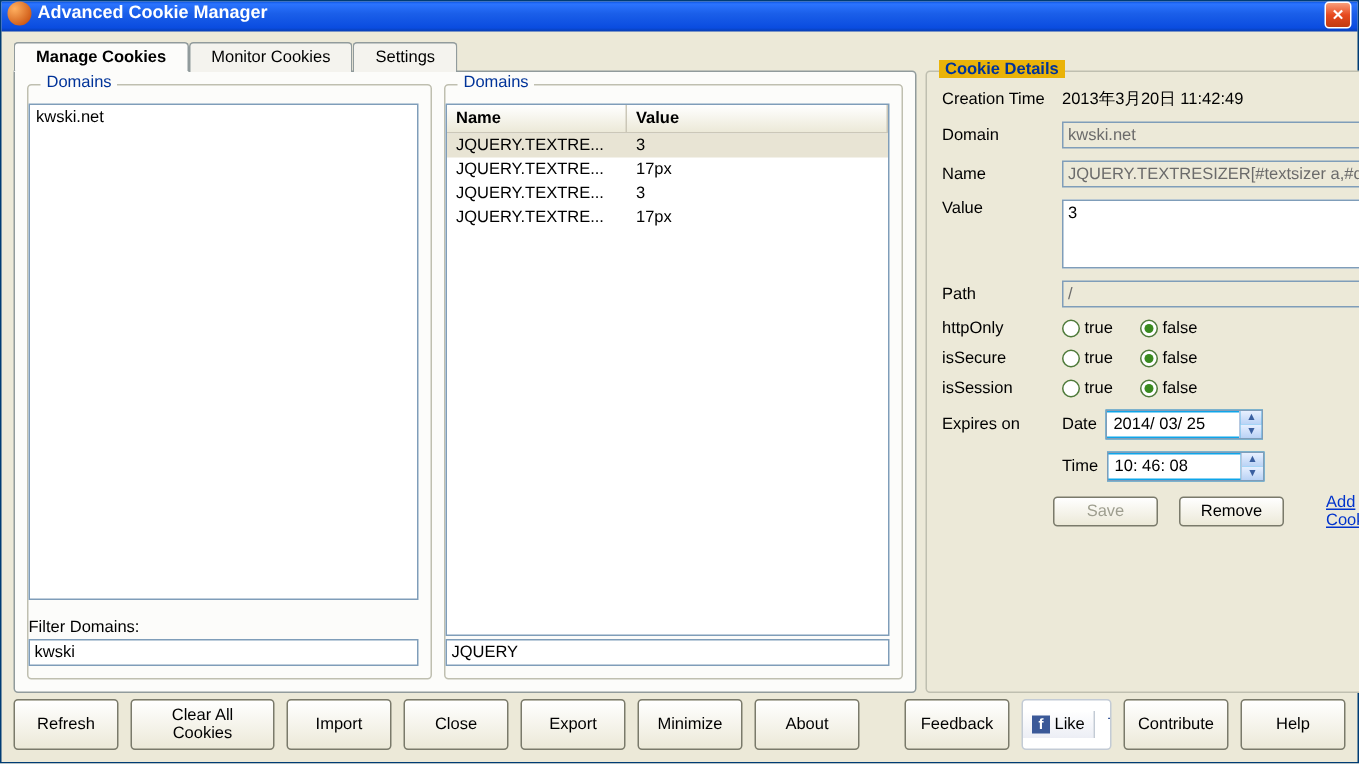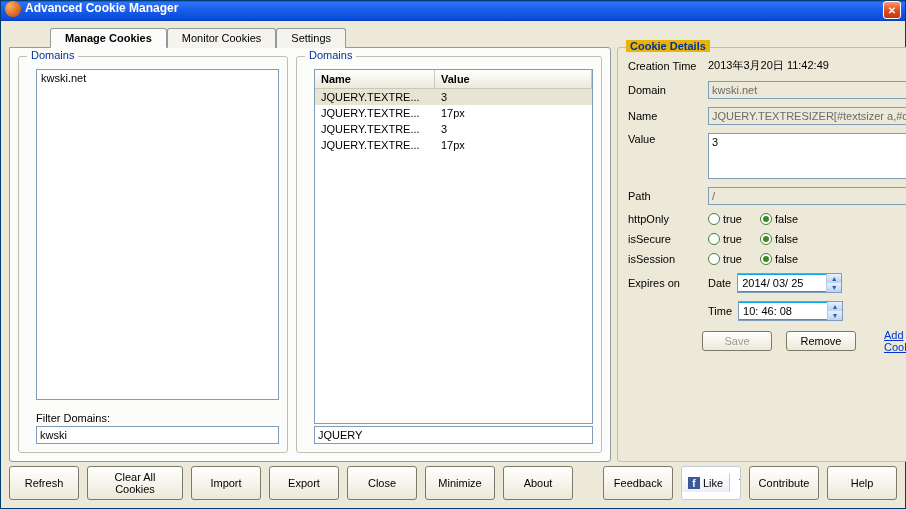--- a/index.html
+++ b/index.html
@@ -51,21 +51,20 @@
   }
   .content {
     position: absolute;
     top: 22px; left: 0; right: 0; bottom: 0;
     padding: 4px 8px 8px 8px;
   }
   .tabstrip {
     display: flex;
     position: relative;
     z-index: 2;
-    margin-left: 41px;
   }
   .tab {
     padding: 3px 14px;
     border: 1px solid #919b9c;
     border-bottom: none;
     background: #f4f3ee;
     margin-right: 0px;
     cursor: pointer;
     border-radius: 3px 3px 0 0;
     position: relative;
@@ -88,21 +87,21 @@
     background: #fcfcfa;
     padding: 8px;
     display: flex;
     gap: 8px;
     margin-top: 0;
     border-radius: 0 3px 3px 3px;
   }
   .fieldset {
     border: 1px solid #bfbfb0;
     border-radius: 3px;
-    padding: 8px 8px 8px 17px;
+    padding: 8px 8px 8px 0;
     position: relative;
     display: flex;
     flex-direction: column;
   }
   .fieldset .legend {
     position: absolute;
     top: -8px;
     left: 8px;
     background: #fcfcfa;
     padding: 0 4px;
@@ -483,22 +482,22 @@
           <span style="flex:1"></span>
           <span class="linkbtn">Add Cookie</span>
         </div>
       </div>
     </div>
 
     <div class="bottombar">
       <button class="btn">Refresh</button>
       <button class="btn" style="min-width:96px">Clear All Cookies</button>
       <button class="btn">Import</button>
+      <button class="btn">Close</button>
       <button class="btn">Export</button>
-      <button class="btn">Close</button>
       <button class="btn">Minimize</button>
       <button class="btn">About</button>
       <span class="spacer"></span>
       <button class="btn">Feedback</button>
       <span class="fblike">
         <span class="likepart">
           <span class="fbicon">f</span>
           <span>Like</span>
         </span>
         <span class="count">72</span>

